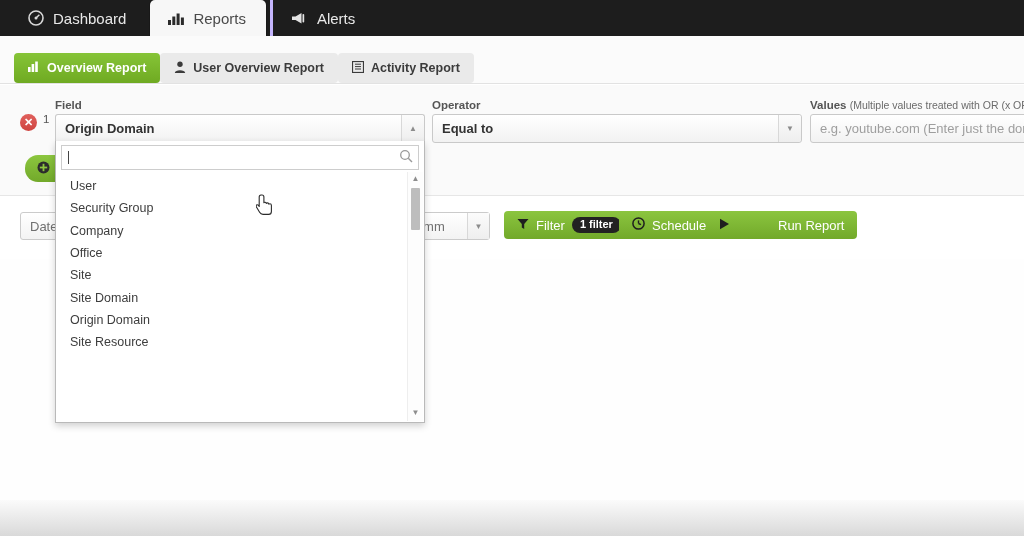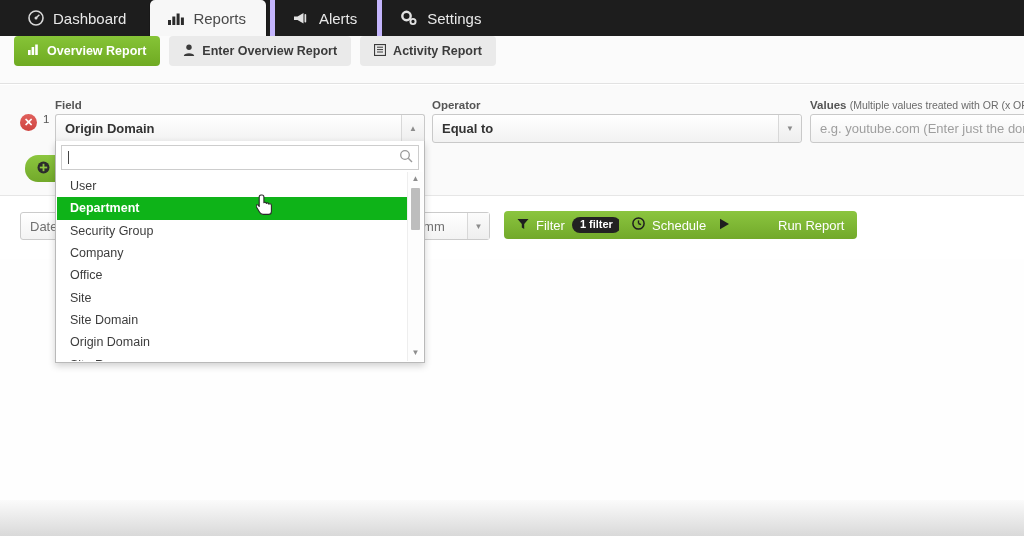--- a/index.html
+++ b/index.html
@@ -25,42 +25,41 @@
     height: 36px;
     display: flex; align-items: center;
     gap: 9px;
     padding: 0 20px 0 18px;
     color: #e8e8e8;
     font-size: 15px;
     box-sizing: border-box;
     position: relative;
   }
   .nav-tab.first { margin-left: 10px; }
-  .nav-tab + .nav-tab { border-left: 5px solid #c4b5fd; }
+  .nav-tab + .nav-tab { border-left: 3px solid #c4b5fd; }
   .nav-tab.active {
     background: #f7f7f7;
     color: #4a4a4a;
     border-radius: 5px 5px 0 0;
     border-left: none;
     margin-left: 4px;
     margin-right: 4px;
     box-shadow: 0 0 0 1px rgba(0,0,0,0.15);
   }
   .nav-ico { display: inline-flex; align-items: center; }
 
   
   .subbar {
     position: absolute; top: 36px; left: 0;
     width: 1024px; height: 48px;
     background: #fbfbfb;
     border-bottom: 1px solid #e2e2e2;
-    display: flex; align-items: flex-start;
+    display: flex; align-items: flex-end;
     padding-left: 14px;
     box-sizing: border-box;
-    gap: 9px;
   }
   .pill {
     height: 30px;
     display: inline-flex; align-items: center; gap: 7px;
     padding: 0 14px;
     border-radius: 4px;
     font-size: 12.5px;
     font-weight: bold;
     background: #eaeaea;
     color: #3b3b3b;
@@ -142,21 +141,21 @@
   #operator-combo { left: 432px; top: 114px; width: 370px; }
   #values-input {
     left: 810px; top: 114px; width: 300px;
     font-weight: normal; color: #9e9e9e;
     white-space: nowrap; overflow: hidden;
   }
 
   
   .dropdown {
     position: absolute;
-    left: 55px; top: 141px; width: 370px; height: 222px;
+    left: 55px; top: 141px; width: 370px; height: 282px;
     background: #ffffff;
     border: 1px solid #b9b9b9;
     border-top: none;
     box-shadow: 0 3px 7px rgba(0,0,0,0.18);
     box-sizing: border-box;
     z-index: 40;
   }
   .dd-search {
     margin: 4px 5px 3px 5px;
     height: 23px;
@@ -335,29 +334,20 @@
   <div class="nav-tab">
     <span class="nav-ico">
       <svg width="17" height="14" viewBox="0 0 17 14">
         <path d="M1 5.5 L1 9 L4.5 9 L10.5 12.5 L10.5 2 L4.5 5.5 Z" fill="#e2e2e2"></path>
         <rect x="11.5" y="3" width="1.7" height="8.5" rx="0.8" fill="#e2e2e2"></rect>
       </svg>
     </span>
     <span>Alerts</span>
   </div>
 
-  <div class="nav-tab">
-    <span class="nav-ico">
-      <svg width="18" height="16" viewBox="0 0 18 16">
-        <circle cx="6.5" cy="6" r="4.2" fill="none" stroke="#e2e2e2" stroke-width="2.4"></circle>
-        <circle cx="13" cy="11.5" r="2.6" fill="none" stroke="#e2e2e2" stroke-width="1.9"></circle>
-      </svg>
-    </span>
-    <span>Settings</span>
-  </div>
 </div>
 
 <div class="subbar">
 
   <div class="pill green">
     <span>
       <svg width="12" height="11" viewBox="0 0 12 11">
         <rect x="0" y="6" width="2.6" height="5" fill="#ffffff"></rect>
         <rect x="3.6" y="3" width="2.6" height="8" fill="#ffffff"></rect>
         <rect x="7.2" y="0.5" width="2.6" height="10.5" fill="#ffffff"></rect>
@@ -366,21 +356,21 @@
     <span>Overview Report</span>
   </div>
 
   <div class="pill">
     <span>
       <svg width="12" height="12" viewBox="0 0 12 12">
         <circle cx="6" cy="3.3" r="2.7" fill="#3b3b3b"></circle>
         <path d="M0.8 12 C0.8 8.3 11.2 8.3 11.2 12 Z" fill="#3b3b3b"></path>
       </svg>
     </span>
-    <span>Enter Overview Report</span>
+    <span>User Overview Report</span>
   </div>
 
   <div class="pill">
     <span>
       <svg width="12" height="12" viewBox="0 0 12 12">
         <rect x="0.5" y="0.5" width="11" height="11" fill="none" stroke="#3b3b3b" stroke-width="1.2"></rect>
         <line x1="3" y1="3.2" x2="9" y2="3.2" stroke="#3b3b3b" stroke-width="1"></line>
         <line x1="3" y1="5.6" x2="9" y2="5.6" stroke="#3b3b3b" stroke-width="1"></line>
         <line x1="3" y1="8" x2="9" y2="8" stroke="#3b3b3b" stroke-width="1"></line>
       </svg>
@@ -434,21 +424,20 @@
     <span class="mag">
       <svg width="14" height="14" viewBox="0 0 14 14">
         <circle cx="6" cy="6" r="4.3" fill="none" stroke="#9a9a9a" stroke-width="1.3"></circle>
         <line x1="9.3" y1="9.3" x2="13" y2="13" stroke="#9a9a9a" stroke-width="1.4"></line>
       </svg>
     </span>
   </div>
 
   <div class="dd-list">
     <div class="dd-item">User</div>
-    <div class="dd-item selected">Department</div>
     <div class="dd-item">Security Group</div>
     <div class="dd-item">Company</div>
     <div class="dd-item">Office</div>
     <div class="dd-item">Site</div>
     <div class="dd-item">Site Domain</div>
     <div class="dd-item">Origin Domain</div>
     <div class="dd-item">Site Resource</div>
   </div>
 
   <div class="dd-scroll">

